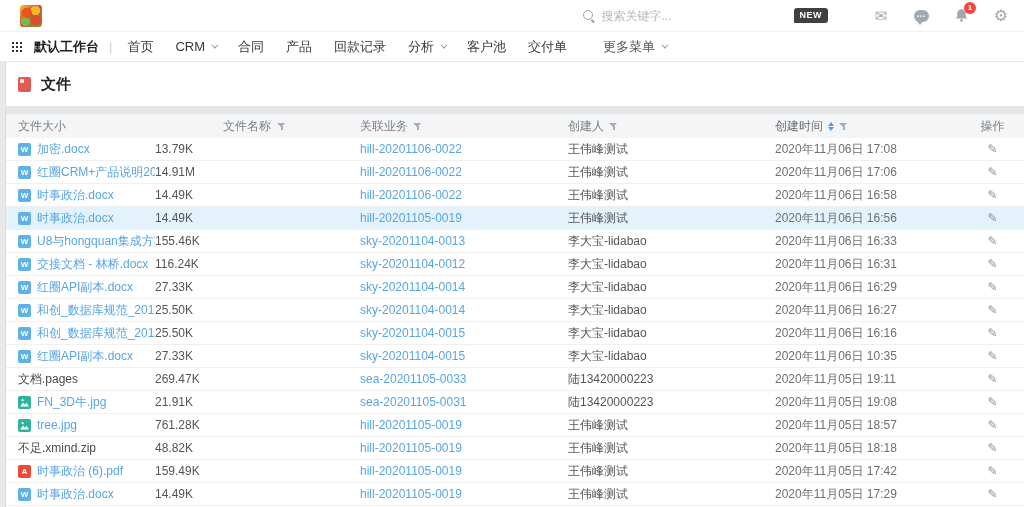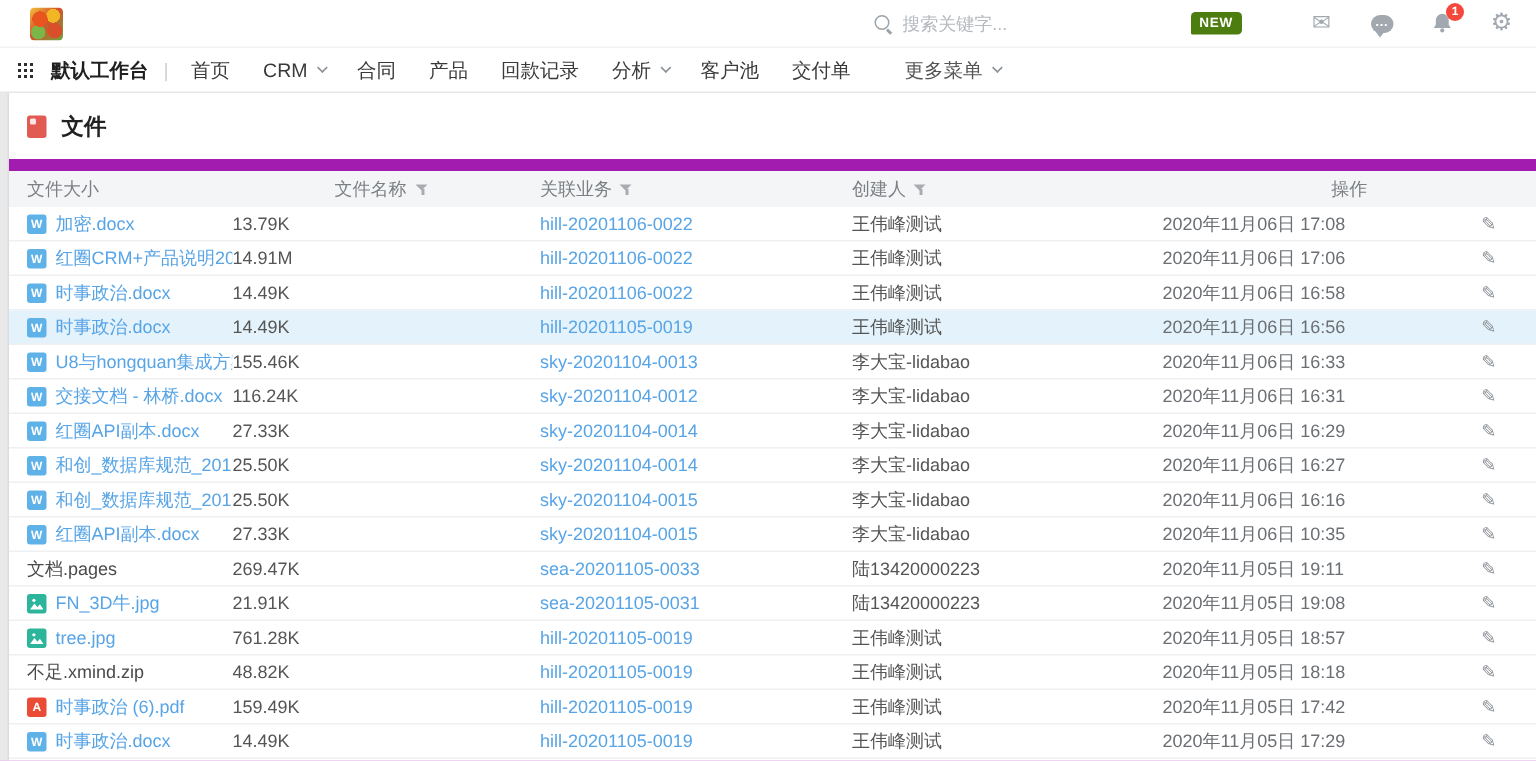--- a/index.html
+++ b/index.html
@@ -19,21 +19,21 @@
   .topbar-right { margin-left:auto; display:flex; align-items:center; }
   .search { display:flex; align-items:center; width:178px; margin-right:34px; }
   .mag { position:relative; width:14px; height:14px; margin-right:6px; flex:0 0 auto; }
   .mag::before { content:""; position:absolute; left:1px; top:1px; width:8px; height:8px;
     border:1.5px solid #9aa2aa; border-radius:50%; }
   .mag::after { content:""; position:absolute; left:10px; top:10px; width:4px; height:1.5px;
     background:#9aa2aa; transform:rotate(45deg); transform-origin:0 0; }
   .search input { border:none; outline:none; font-size:12px; color:#333; width:130px;
     font-family:"Liberation Sans", sans-serif; background:transparent; }
   .search input::placeholder { color:#b4b9bf; }
-  .new-badge { background:#4d7c0f; color:#fff; font-size:9px; font-weight:bold;
+  .new-badge { background:#404040; color:#fff; font-size:9px; font-weight:bold;
     padding:2px 6px 3px; border-radius:3px 3px 3px 1px; letter-spacing:.5px; margin-right:22px; }
   .tb-icon { position:relative; margin-left:22px; display:flex; align-items:center;
     justify-content:center; width:18px; height:18px; cursor:pointer; }
   .mail-glyph { font-size:15px; color:#a2a8af; line-height:1; }
   .chat { width:15px; height:12px; background:#a2a8af; border-radius:7px; position:relative;
     color:#fff; font-size:9px; line-height:9px; text-align:center; font-weight:bold; }
   .chat::after { content:""; position:absolute; left:3px; bottom:-3px; width:0; height:0;
     border-left:3px solid transparent; border-right:3px solid transparent; border-top:4px solid #a2a8af; }
   .badge-dot { position:absolute; top:-5px; right:-6px; min-width:12px; height:12px;
     background:#f5483d; color:#fff; border-radius:7px; font-size:8px; line-height:12px;
@@ -50,21 +50,21 @@
                0 8px #2e2e2e,4px 8px #2e2e2e,8px 8px #2e2e2e; }
   .workspace { font-weight:bold; color:#1f1f1f; margin-right:10px; cursor:pointer; }
   .nav-div { color:#d0d0d0; margin-right:4px; }
   .nav-item { padding:0 11px; height:30px; display:flex; align-items:center; cursor:pointer;
     color:#3a3a3a; white-space:nowrap; }
   .nav-item.more { margin-left:14px; color:#555; }
   .caret { width:5px; height:5px; border-right:1.3px solid #8a8f95; border-bottom:1.3px solid #8a8f95;
     transform:rotate(45deg) translateY(-2px); margin-left:6px; display:inline-block; }
 
   
-  .content { position:relative; height:445px; background:#a21caf; padding-left:6px; }
+  .content { position:relative; height:445px; background:#e5e5e5; padding-left:6px; }
   .left-strip { position:absolute; left:0; top:0; width:6px; height:100%;
     background:#e9e9ea; border-right:1px solid #dcdcde; }
   .title-card { background:#fff; height:44px; display:flex; align-items:center; padding:0 12px; }
   .file-red-icon { width:13px; height:15px; background:#e25b52; border-radius:2px;
     position:relative; margin-right:10px; }
   .file-red-icon::after { content:""; position:absolute; left:2px; top:2px; width:4px; height:4px;
     background:rgba(255,255,255,.85); border-radius:1px; }
   .page-title { font-size:15px; font-weight:bold; color:#222; }
 
   .table-card { background:#fff; margin-top:8px; height:393px; overflow:hidden; }
@@ -188,20 +188,28 @@
           <span class="funnel"></span>
         </div>
         <div class="th col-biz">
           <span>关联业务</span>
           <span class="funnel"></span>
         </div>
         <div class="th col-creator">
           <span>创建人</span>
           <span class="funnel"></span>
         </div>
+        <div class="th col-time">
+          <span>创建时间</span>
+          <span class="sorter">
+            <i class="up"></i>
+            <i class="down"></i>
+          </span>
+          <span class="funnel"></span>
+        </div>
         <div class="th col-action">
           <span>操作</span>
         </div>
       </div>
     <div id="tbody">
         <div class="trow">
           <div class="col-name">
             <span class="ficon word">W</span>
             <span class="link">加密.docx</span>
           </div>

